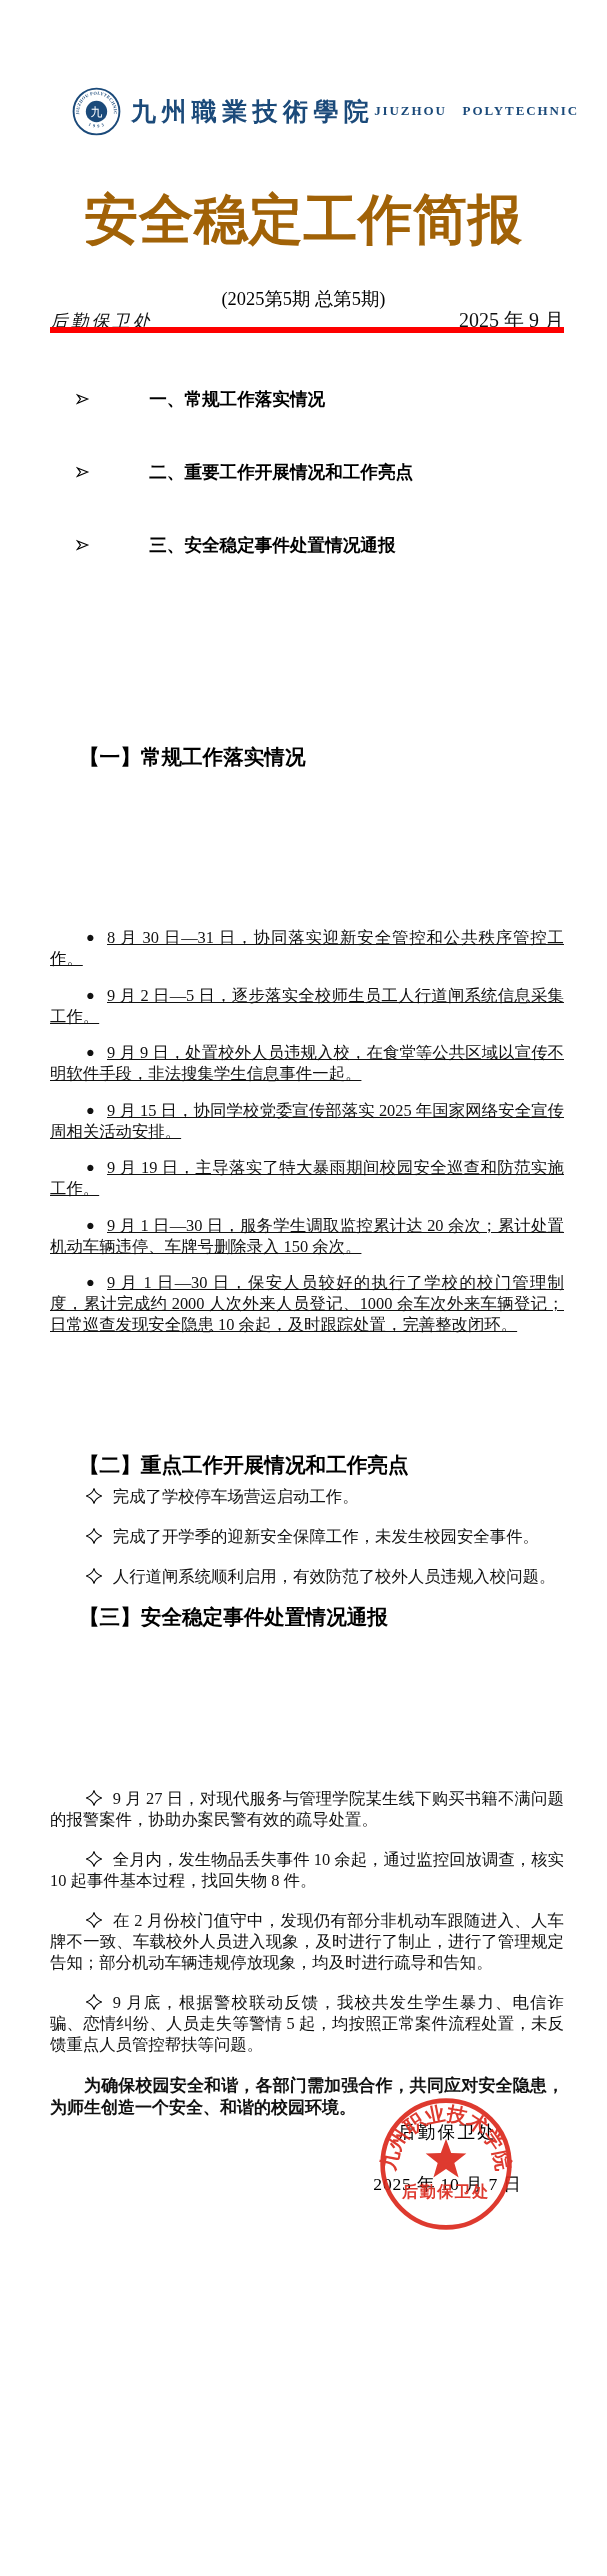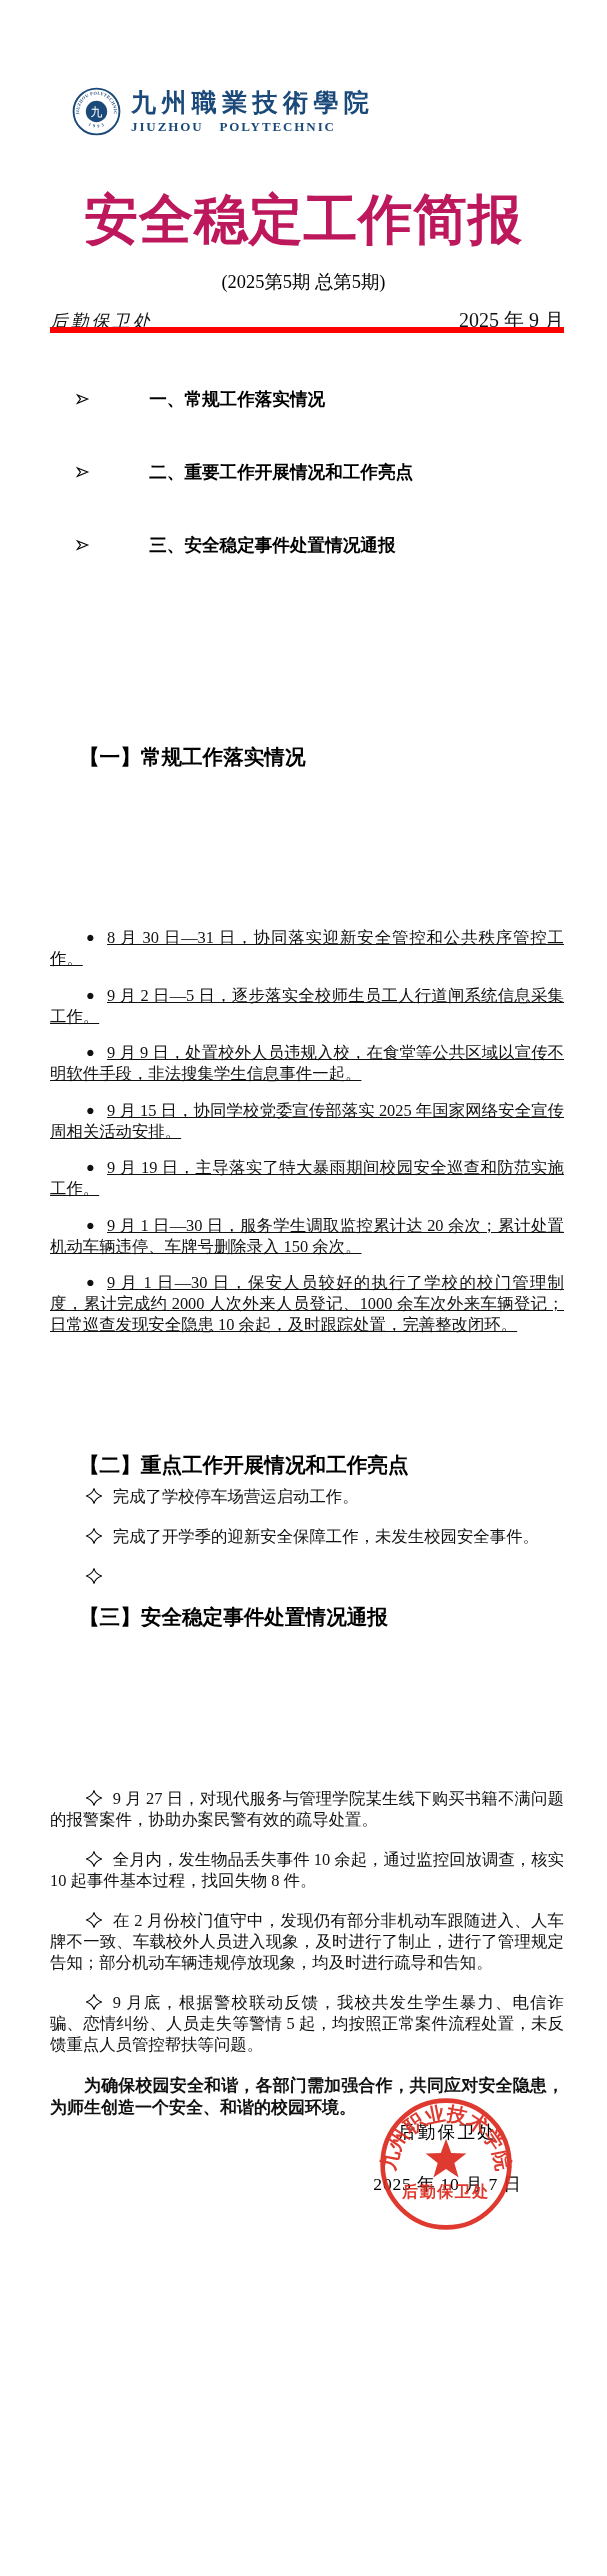--- a/index.html
+++ b/index.html
@@ -10,38 +10,38 @@
     background:#ffffff;
     overflow:hidden;
     font-family:"Liberation Serif","DejaVu Serif",serif;
     color:#111;
   }
   .abs{position:absolute;}
 
   
   .logo{left:72px;top:87px;display:flex;align-items:center;gap:10px;}
   .logo-emblem{width:49px;height:49px;flex:0 0 auto;}
-  .logo-names{display:flex;flex-direction:column;line-height:1;}
+  .logo-names{display:flex;flex-direction:row;line-height:1;}
   .logo-cn{
     font-size:25px;font-weight:bold;color:#1b4a7a;
     letter-spacing:5.4px;white-space:nowrap;
   }
   .logo-en{
     font-size:13px;font-weight:bold;color:#1b4a7a;
     letter-spacing:1.9px;word-spacing:10.7px;margin-top:4.6px;white-space:nowrap;
   }
 
   
   .doc-title{
     left:0;top:184px;width:607px;text-align:center;
-    font-size:54px;font-weight:bold;color:#be185d;
+    font-size:54px;font-weight:bold;color:#a16207;
     letter-spacing:0.8px;white-space:nowrap;
   }
   .issue-line{
-    left:0;top:269px;width:607px;text-align:center;
+    left:0;top:286px;width:607px;text-align:center;
     font-size:18.4px;color:#000;
   }
   .header-row{
     left:50px;top:307px;width:514px;
     display:flex;justify-content:space-between;align-items:baseline;
   }
   .dept{font-size:17.6px;letter-spacing:3.1px;font-style:italic;}
   .pub-date{font-size:20px;}
   .red-rule{left:50px;top:327px;width:514px;height:6.1px;background:#fe0000;}
 
@@ -168,21 +168,21 @@
   <div class="abs sec-heading h2">【二】重点工作开展情况和工作亮点</div>
   <div class="abs list l2">
     <p class="item"><svg class="b-dia" width="16" height="16" viewBox="0 0 20 20">
           <path d="M10 0.5 Q11.2 7 19.5 10 Q11.2 13 10 19.5 Q8.8 13 0.5 10 Q8.8 7 10 0.5 Z" fill="#ffffff" stroke="#000" stroke-width="1.3"></path>
         </svg><span>完成了学校停车场营运启动工作。</span></p>
     <p class="item"><svg class="b-dia" width="16" height="16" viewBox="0 0 20 20">
           <path d="M10 0.5 Q11.2 7 19.5 10 Q11.2 13 10 19.5 Q8.8 13 0.5 10 Q8.8 7 10 0.5 Z" fill="#ffffff" stroke="#000" stroke-width="1.3"></path>
         </svg><span>完成了开学季的迎新安全保障工作，未发生校园安全事件。</span></p>
     <p class="item"><svg class="b-dia" width="16" height="16" viewBox="0 0 20 20">
           <path d="M10 0.5 Q11.2 7 19.5 10 Q11.2 13 10 19.5 Q8.8 13 0.5 10 Q8.8 7 10 0.5 Z" fill="#ffffff" stroke="#000" stroke-width="1.3"></path>
-        </svg></p>
+        </svg><span>人行道闸系统顺利启用，有效防范了校外人员违规入校问题。</span></p>
   </div>
 
   <div class="abs sec-heading h3">【三】安全稳定事件处置情况通报</div>
   <div class="abs list l3">
     <p class="item"><svg class="b-dia" width="16" height="16" viewBox="0 0 20 20">
           <path d="M10 0.5 Q11.2 7 19.5 10 Q11.2 13 10 19.5 Q8.8 13 0.5 10 Q8.8 7 10 0.5 Z" fill="#ffffff" stroke="#000" stroke-width="1.3"></path>
         </svg><span>9 月 27 日，对现代服务与管理学院某生线下购买书籍不满问题的报警案件，协助办案民警有效的疏导处置。</span></p>
     <p class="item"><svg class="b-dia" width="16" height="16" viewBox="0 0 20 20">
           <path d="M10 0.5 Q11.2 7 19.5 10 Q11.2 13 10 19.5 Q8.8 13 0.5 10 Q8.8 7 10 0.5 Z" fill="#ffffff" stroke="#000" stroke-width="1.3"></path>
         </svg><span>全月内，发生物品丢失事件 10 余起，通过监控回放调查，核实 10 起事件基本过程，找回失物 8 件。</span></p>

